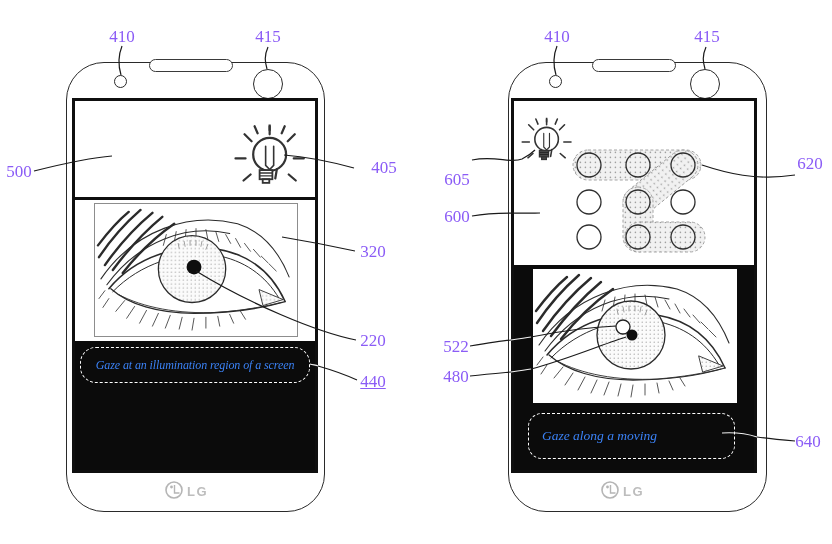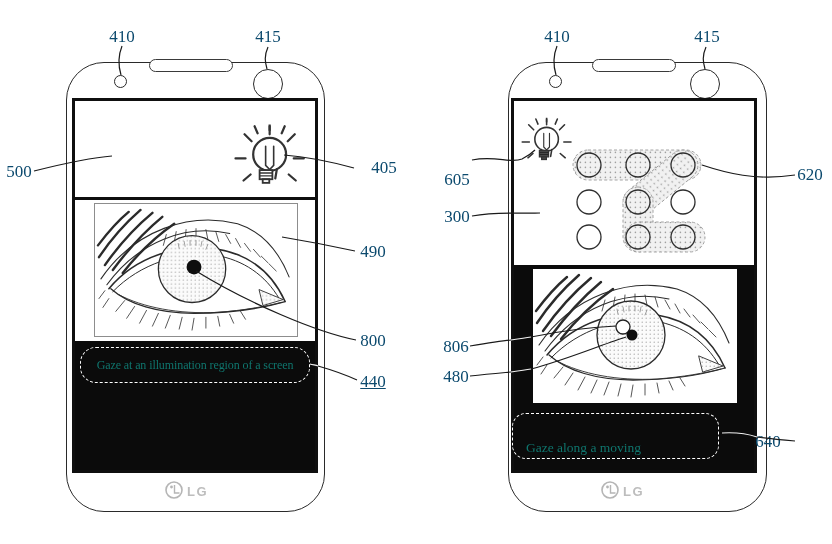--- a/index.html
+++ b/index.html
@@ -14,26 +14,26 @@
           background:#fff;box-sizing:border-box;}
   .camera{position:absolute;width:30px;height:30px;border:1.6px solid #2a2a2a;border-radius:50%;
           background:#fff;box-sizing:border-box;}
   .screen{position:absolute;width:246px;height:375px;border:3px solid #0f0f0f;background:#fff;
           box-sizing:border-box;}
   .divider{position:absolute;background:#0f0f0f;}
   .black-region{position:absolute;background:#0b0b0b;}
   .eye-frame{position:absolute;background:#fff;box-sizing:border-box;}
   .eye-frame svg{display:block;width:100%;height:100%;}
   .dashed-box{position:absolute;border:1.5px dashed #fff;box-sizing:border-box;
-              color:#0f766e;display:flex;align-items:center;}
+              color:#3b82f6;display:flex;align-items:center;font-style:italic;}
   .dashed-box.center{justify-content:center;border-radius:16px;}
   .dashed-box.left{border-radius:14px;}
   .msg-one{font-size:12px;white-space:nowrap;letter-spacing:-0.1px;}
   .msg-two{font-size:13.5px;line-height:20px;padding-left:13px;}
-  .ref-label{position:absolute;transform:translate(-50%,-50%);font-size:17px;color:#0c4a6e;
+  .ref-label{position:absolute;transform:translate(-50%,-50%);font-size:17px;color:#8b5cf6;
              white-space:nowrap;text-align:right;}
   .overlay{position:absolute;left:0;top:0;pointer-events:none;}
   .defs-holder{position:absolute;width:0;height:0;}
 </style>
 </head>
 <body>
 
 <div class="canvas">
 
   <svg class="defs-holder" aria-hidden="true">
@@ -106,22 +106,22 @@
     <circle cx="9" cy="11" r="8" fill="none" stroke="#b5b5b5" stroke-width="1.6"></circle>
     <circle cx="6.5" cy="8" r="1.4" fill="#b5b5b5"></circle>
     <path d="M9.5,6 V14 H14.5" fill="none" stroke="#b5b5b5" stroke-width="1.4"></path>
     <text x="22" y="16.5" font-family="Liberation Sans, sans-serif" font-size="13" font-weight="bold" letter-spacing="1.5" fill="#bdbdbd">LG</text>
   </svg>
 
   <span class="ref-label" style="left:122px;top:37px;">410</span>
   <span class="ref-label" style="left:268px;top:37px;">415</span>
   <span class="ref-label" style="left:19px;top:172px;">500</span>
   <span class="ref-label" style="left:384px;top:168px;">405</span>
-  <span class="ref-label" style="left:373px;top:252px;">490</span>
-  <span class="ref-label" style="left:373px;top:341px;">800</span>
+  <span class="ref-label" style="left:373px;top:252px;">320</span>
+  <span class="ref-label" style="left:373px;top:341px;">220</span>
   <span class="ref-label" style="left:373px;top:382px;text-decoration:underline;">440</span>
 
   <div class="phone-body" style="left:508px;top:62px;"></div>
   <div class="speaker" style="left:592px;top:59px;"></div>
   <div class="sensor" style="left:549px;top:75px;"></div>
   <div class="camera" style="left:690px;top:69px;"></div>
   <div class="screen" style="left:511px;top:98px;"></div>
 
   <svg class="abs" style="left:514px;top:106px;" width="60" height="60" viewBox="-2 -6 44 46">
     <use href="#bulb-art" x="0" y="3"></use>
@@ -155,41 +155,41 @@
   <div class="black-region" style="left:514px;top:265px;width:240px;height:205px;"></div>
 
   <div class="eye-frame" style="left:533px;top:269px;width:204px;height:134px;">
     <svg viewBox="0 0 204 134" preserveAspectRatio="none">
       <use href="#eye-art"></use>
       <circle cx="90" cy="58" r="7" fill="#fff" stroke="#222" stroke-width="1.3"></circle>
       <circle cx="99" cy="66" r="5.5" fill="#0e0e0e"></circle>
     </svg>
   </div>
 
-  <div class="dashed-box left" style="left:512px;top:413px;width:207px;height:46px;align-items:flex-end;">
+  <div class="dashed-box left" style="left:528px;top:413px;width:207px;height:46px;">
     <div class="msg-two">
       <div>Gaze along a moving</div>
     </div>
   </div>
 
   <svg class="abs" style="left:601px;top:479px;" width="58" height="22">
     <circle cx="9" cy="11" r="8" fill="none" stroke="#b5b5b5" stroke-width="1.6"></circle>
     <circle cx="6.5" cy="8" r="1.4" fill="#b5b5b5"></circle>
     <path d="M9.5,6 V14 H14.5" fill="none" stroke="#b5b5b5" stroke-width="1.4"></path>
     <text x="22" y="16.5" font-family="Liberation Sans, sans-serif" font-size="13" font-weight="bold" letter-spacing="1.5" fill="#bdbdbd">LG</text>
   </svg>
 
   <span class="ref-label" style="left:557px;top:37px;">410</span>
   <span class="ref-label" style="left:707px;top:37px;">415</span>
   <span class="ref-label" style="left:457px;top:180px;">605</span>
-  <span class="ref-label" style="left:457px;top:217px;">300</span>
-  <span class="ref-label" style="left:810px;top:175px;">620</span>
-  <span class="ref-label" style="left:456px;top:347px;">806</span>
+  <span class="ref-label" style="left:457px;top:217px;">600</span>
+  <span class="ref-label" style="left:810px;top:164px;">620</span>
+  <span class="ref-label" style="left:456px;top:347px;">522</span>
   <span class="ref-label" style="left:456px;top:377px;">480</span>
-  <span class="ref-label" style="left:768px;top:442px;">640</span>
+  <span class="ref-label" style="left:808px;top:442px;">640</span>
 
   <svg class="overlay" width="832" height="544" viewBox="0 0 832 544">
     <g fill="none" stroke="#1a1a1a" stroke-width="1.2">
       <path d="M122,46 C118,56 118,65 121,75"></path>
       <path d="M268,47 C264,56 265,62 267,69"></path>
       <path d="M34,171 C58,165 86,158 112,156"></path>
       <path d="M284,155 C310,157 332,162 354,168"></path>
       <path d="M282,237 C306,241 332,246 355,251"></path>
       <path d="M196,271 C248,303 316,332 356,340"></path>
       <path d="M318,366 C332,370 346,375 357,380"></path>

